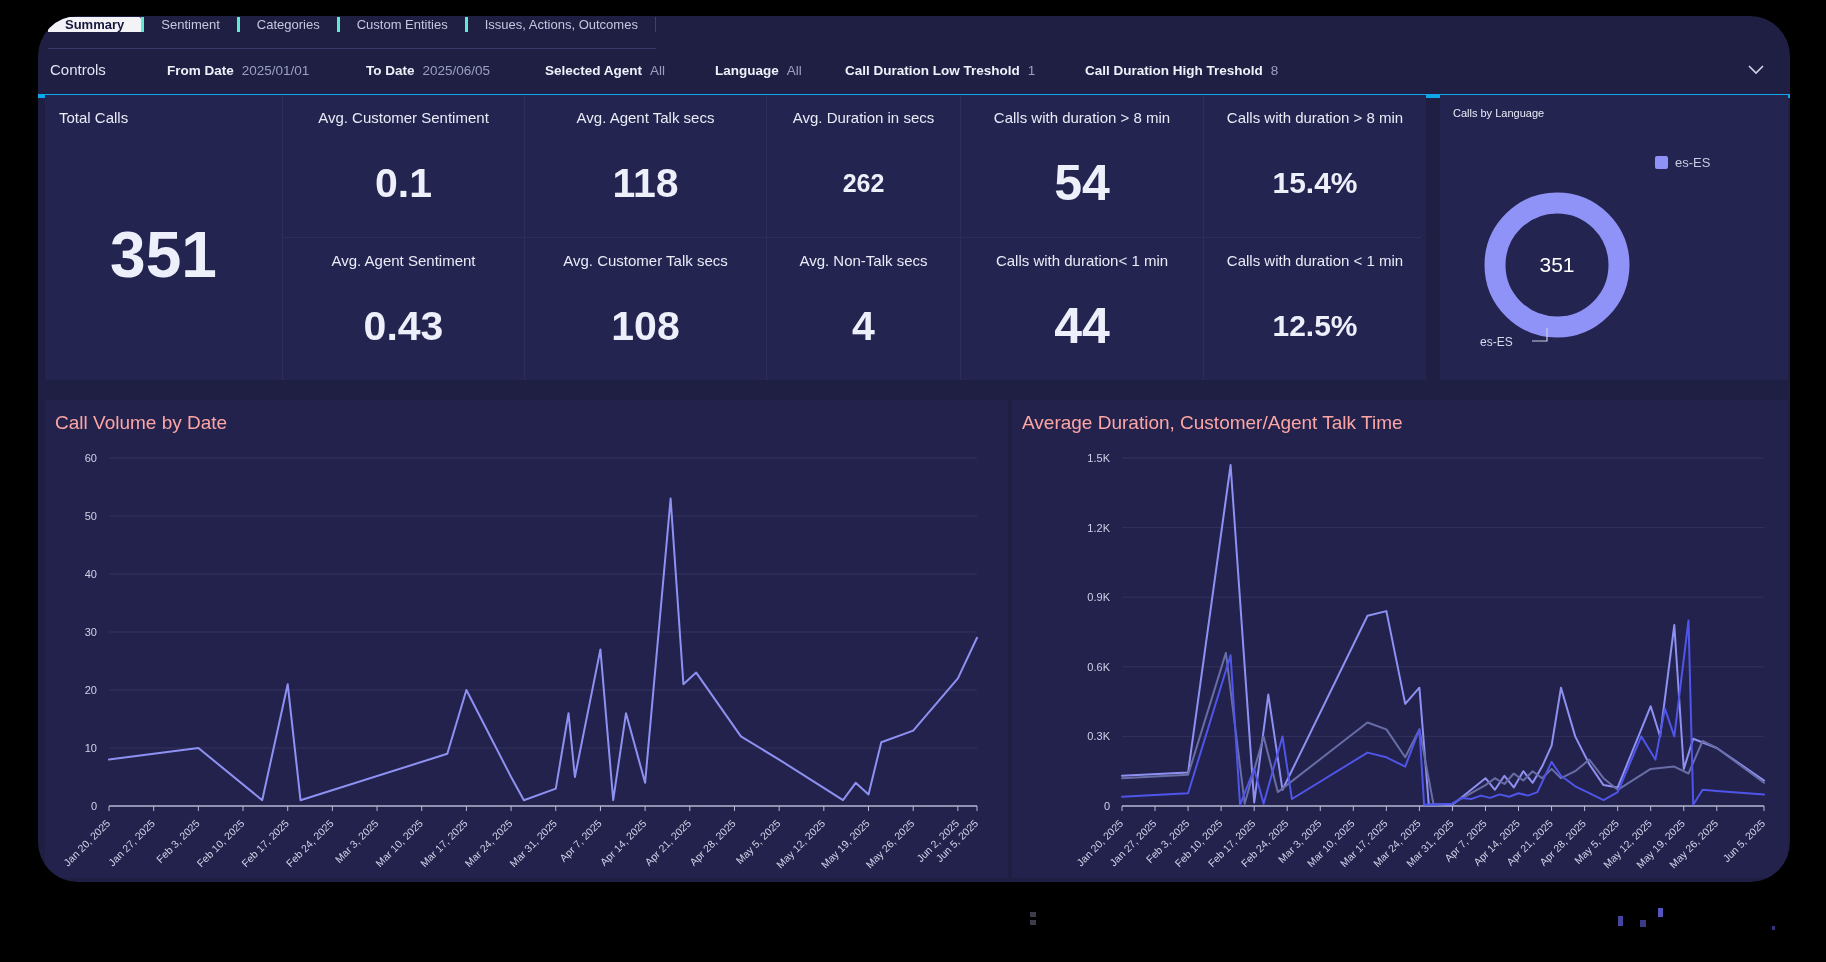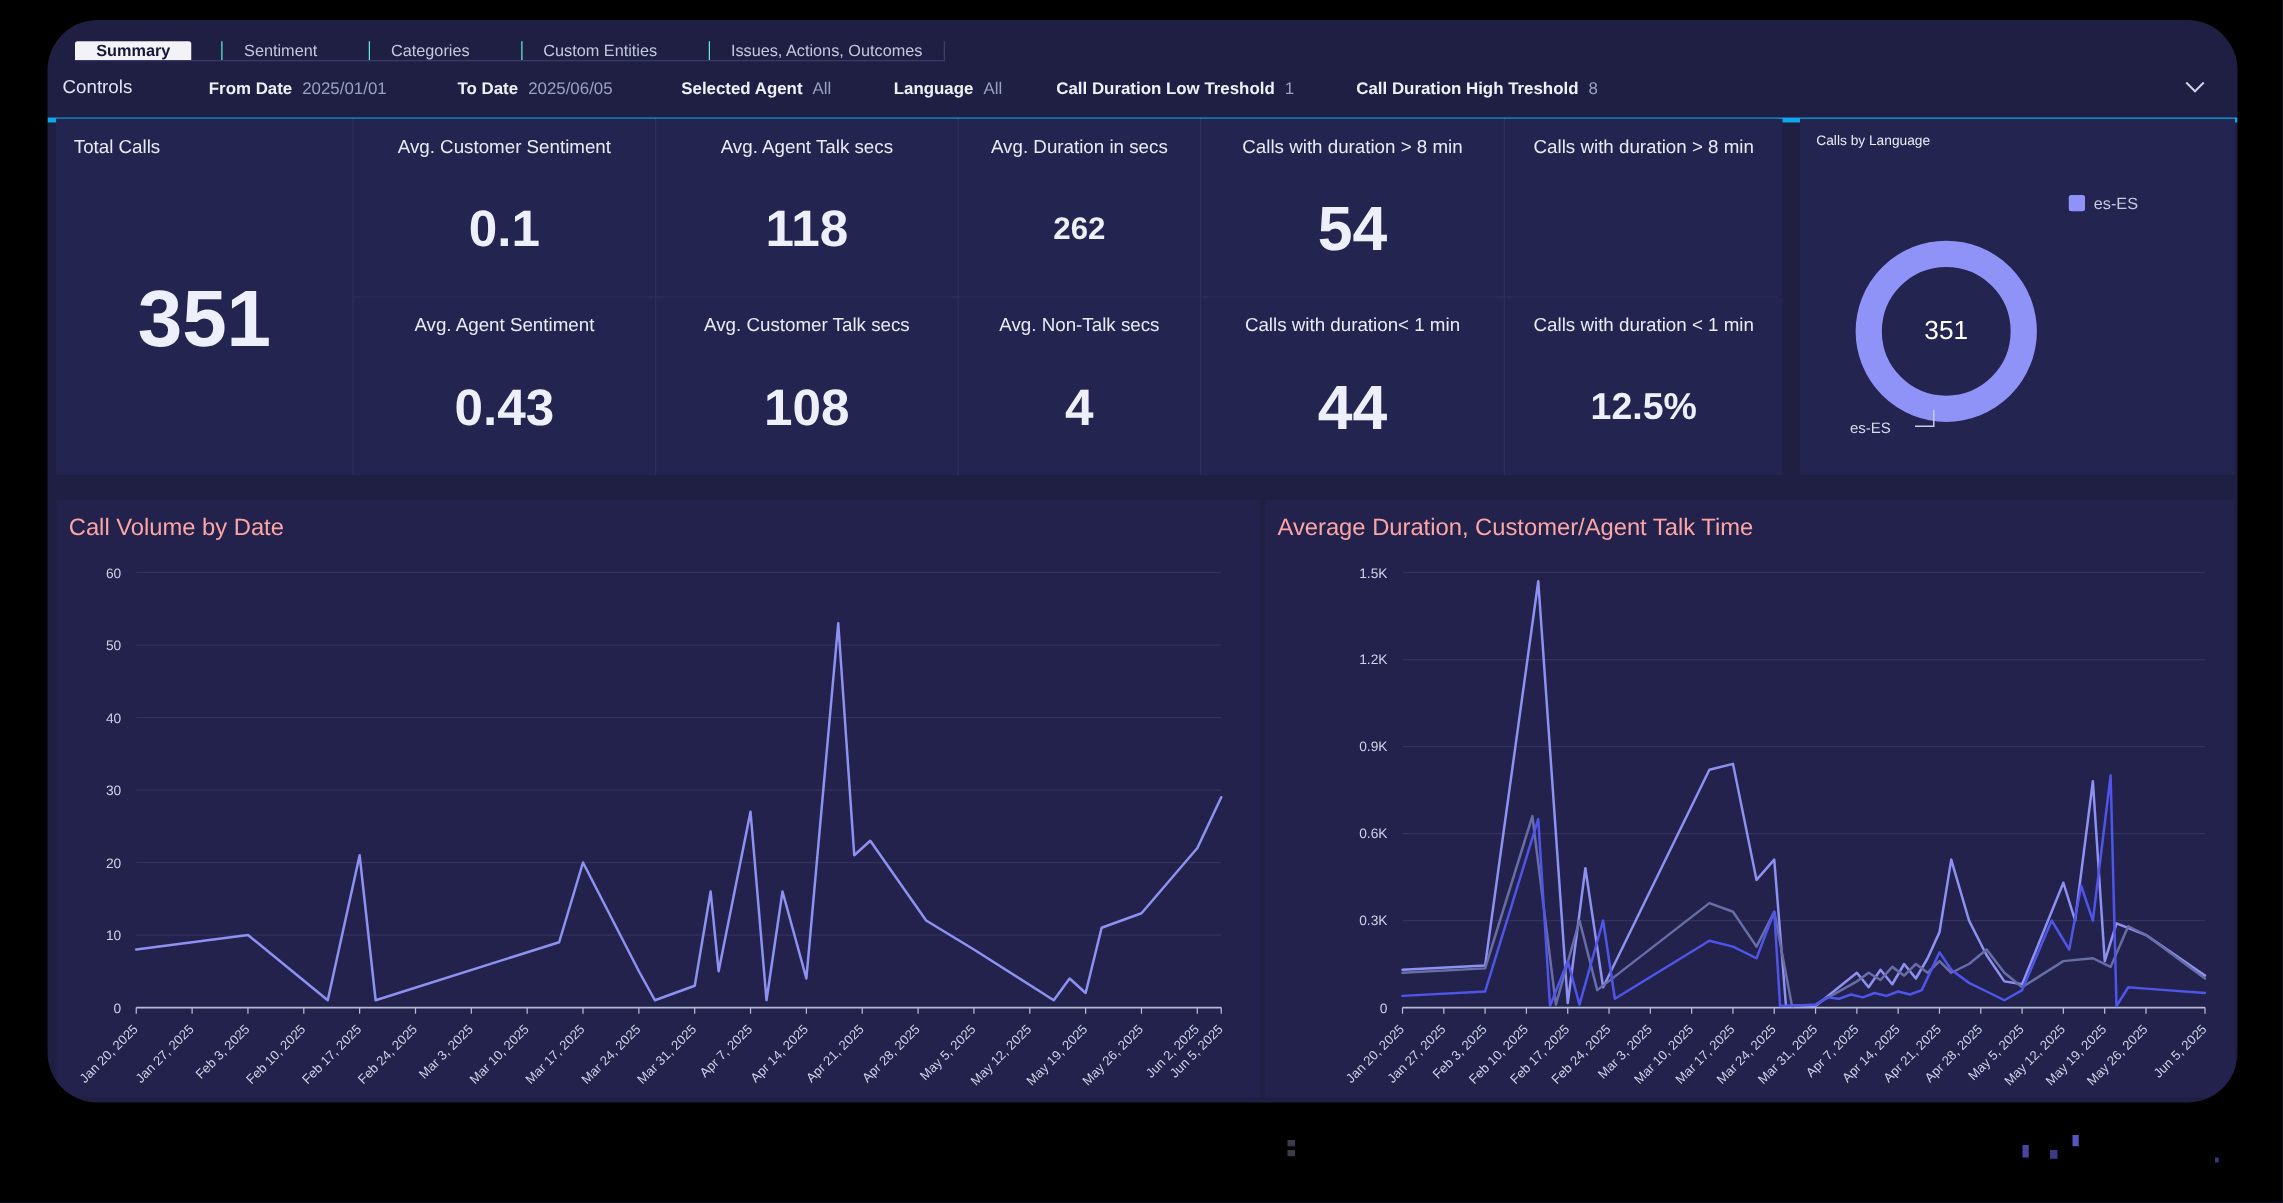--- a/index.html
+++ b/index.html
@@ -1,24 +1,24 @@
 <!DOCTYPE html>
 <html><head>
 <meta charset="utf-8">
 <style>
   html,body{margin:0;padding:0;}
   body{width:1826px;height:962px;background:#000;position:relative;overflow:hidden;
        font-family:"Liberation Sans",sans-serif;color:#e9ebf7;}
   .dash{position:absolute;left:38px;top:16px;width:1752px;height:866px;background:#1f1f44;
         border-radius:40px;overflow:hidden;}
   
-  .tabs{position:absolute;left:22px;top:1px;height:31px;display:flex;align-items:flex-end;
+  .tabs{position:absolute;left:10px;top:1px;height:31px;display:flex;align-items:flex-start;
         border-bottom:1px solid #3a3a68;width:fit-content;}
   .tab{display:flex;align-items:center;padding:0 17px;font-size:13px;color:#c3c8de;cursor:pointer;}
-  .tab + .tab{border-left:1px solid #5eead4;margin-left:24px;}
+  .tab + .tab{border-left:3px solid #5eead4;}
   .tab.active{background:#f2f2f7;color:#17173b;font-weight:700;border-left:none;border-radius:2px 2px 0 0;}
   .tab.last{border-right:1px solid #3f3f6e;}
   
   .controls{position:absolute;left:0;top:33px;width:100%;height:45px;border-bottom:4px solid #0ea5e9;}
   .controls .cap{position:absolute;left:12px;top:12px;font-size:15px;color:#dfe3f2;}
   .ctl{position:absolute;top:14px;font-size:13.5px;white-space:nowrap;}
   .ctl b{color:#eef0fa;font-weight:700;}
   .ctl i{font-style:normal;color:#9aa0bf;margin-left:8px;}
   .chev{position:absolute;right:26px;top:16px;width:16px;height:10px;cursor:pointer;}
   
@@ -106,20 +106,21 @@
     <div class="kpi">
       <div class="lbl">Avg. Duration in secs</div>
       <div class="v v-sm">262</div>
     </div>
     <div class="kpi">
       <div class="lbl">Calls with duration &gt; 8 min</div>
       <div class="v v-xl">54</div>
     </div>
     <div class="kpi">
       <div class="lbl">Calls with duration &gt; 8 min</div>
+      <div class="v v-md">15.4%</div>
     </div>
     <div class="kpi">
       <div class="lbl">Avg. Agent Sentiment</div>
       <div class="v v-lg">0.43</div>
     </div>
     <div class="kpi">
       <div class="lbl">Avg. Customer Talk secs</div>
       <div class="v v-lg">108</div>
     </div>
     <div class="kpi">

